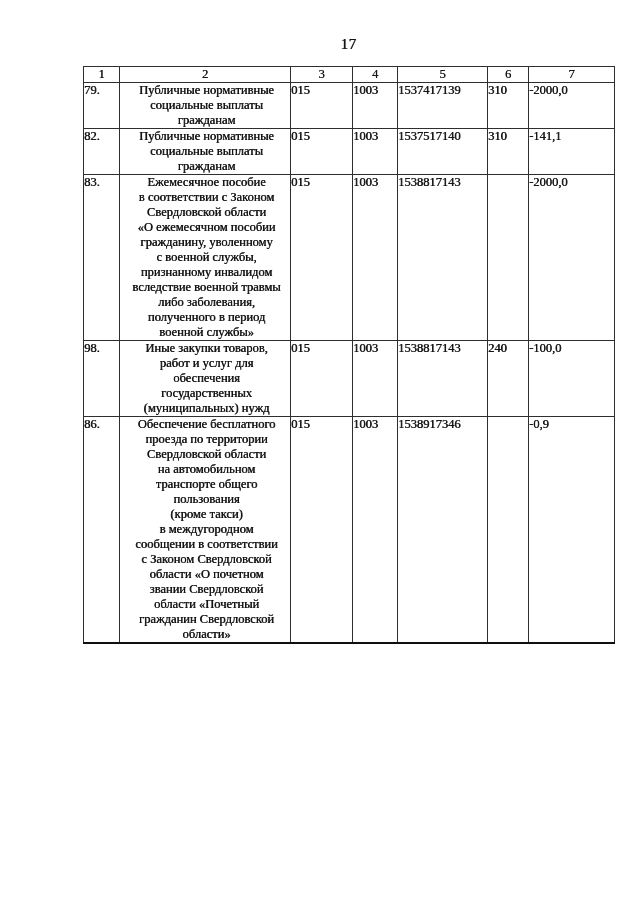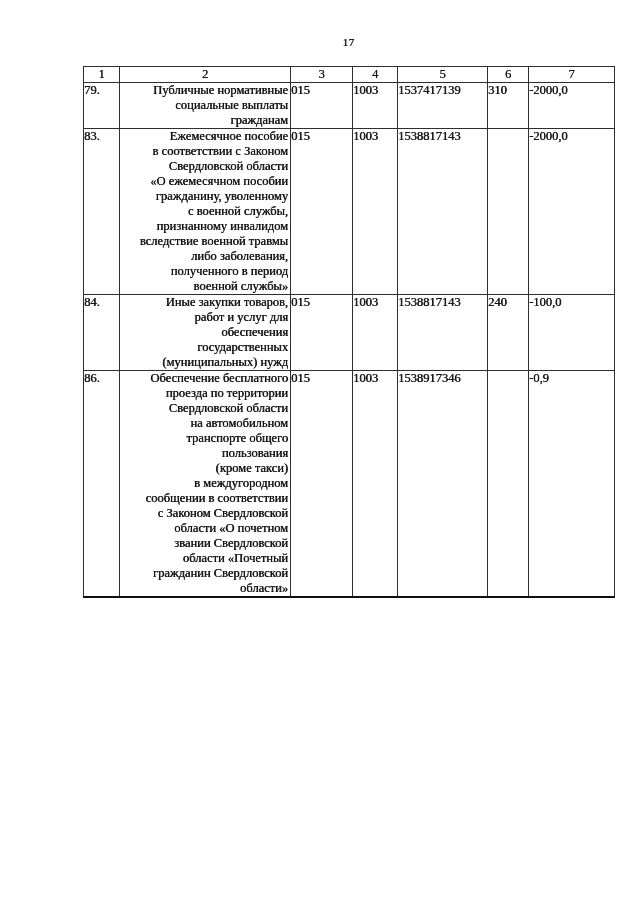--- a/index.html
+++ b/index.html
@@ -15,21 +15,21 @@
     font-family: "Liberation Serif", serif;
     color: #161616;
     overflow: hidden;
   }
   .page-number {
     position: absolute;
     top: 36px;
     left: 83px;
     width: 531px;
     text-align: center;
-    font-size: 11px;
+    font-size: 15px;
     letter-spacing: 0.5px;
     
     text-shadow: 0.4px 0 0 currentColor;
   }
   table.budget-table {
     position: absolute;
     top: 66px;
     left: 83px;
     width: 531px;
     border-collapse: collapse;
@@ -52,21 +52,21 @@
     height: 15px;
     text-align: center;
     vertical-align: top;
   }
   .budget-table td {
     padding: 0;
     vertical-align: top;
     text-align: left;
   }
   .budget-table td.c-name {
-    text-align: right;
+    text-align: center;
     padding-left: 5px;
     padding-right: 2px;
     white-space: pre-line;
     margin-left: 36px;
   }
   .budget-table td.c-num {
     padding-top: 0px;
   }
 </style>
 </head>
@@ -103,40 +103,51 @@
         <td class="c-name">Публичные нормативные
 социальные выплаты
 гражданам</td>
         <td>015</td>
         <td>1003</td>
         <td>1537417139</td>
         <td>310</td>
         <td>-2000,0</td>
       </tr>
       <tr>
+        <td class="c-num">82.</td>
+        <td class="c-name">Публичные нормативные
+социальные выплаты
+гражданам</td>
+        <td>015</td>
+        <td>1003</td>
+        <td>1537517140</td>
+        <td>310</td>
+        <td>-141,1</td>
+      </tr>
+      <tr>
         <td class="c-num">83.</td>
         <td class="c-name">Ежемесячное пособие
 в соответствии с Законом
 Свердловской области
 «О ежемесячном пособии
 гражданину, уволенному
 с военной службы,
 признанному инвалидом
 вследствие военной травмы
 либо заболевания,
 полученного в период
 военной службы»</td>
         <td>015</td>
         <td>1003</td>
         <td>1538817143</td>
         <td></td>
         <td>-2000,0</td>
       </tr>
       <tr>
-        <td class="c-num">84.</td>
+        <td class="c-num">98.</td>
         <td class="c-name">Иные закупки товаров,
 работ и услуг для
 обеспечения
 государственных
 (муниципальных) нужд</td>
         <td>015</td>
         <td>1003</td>
         <td>1538817143</td>
         <td>240</td>
         <td>-100,0</td>

